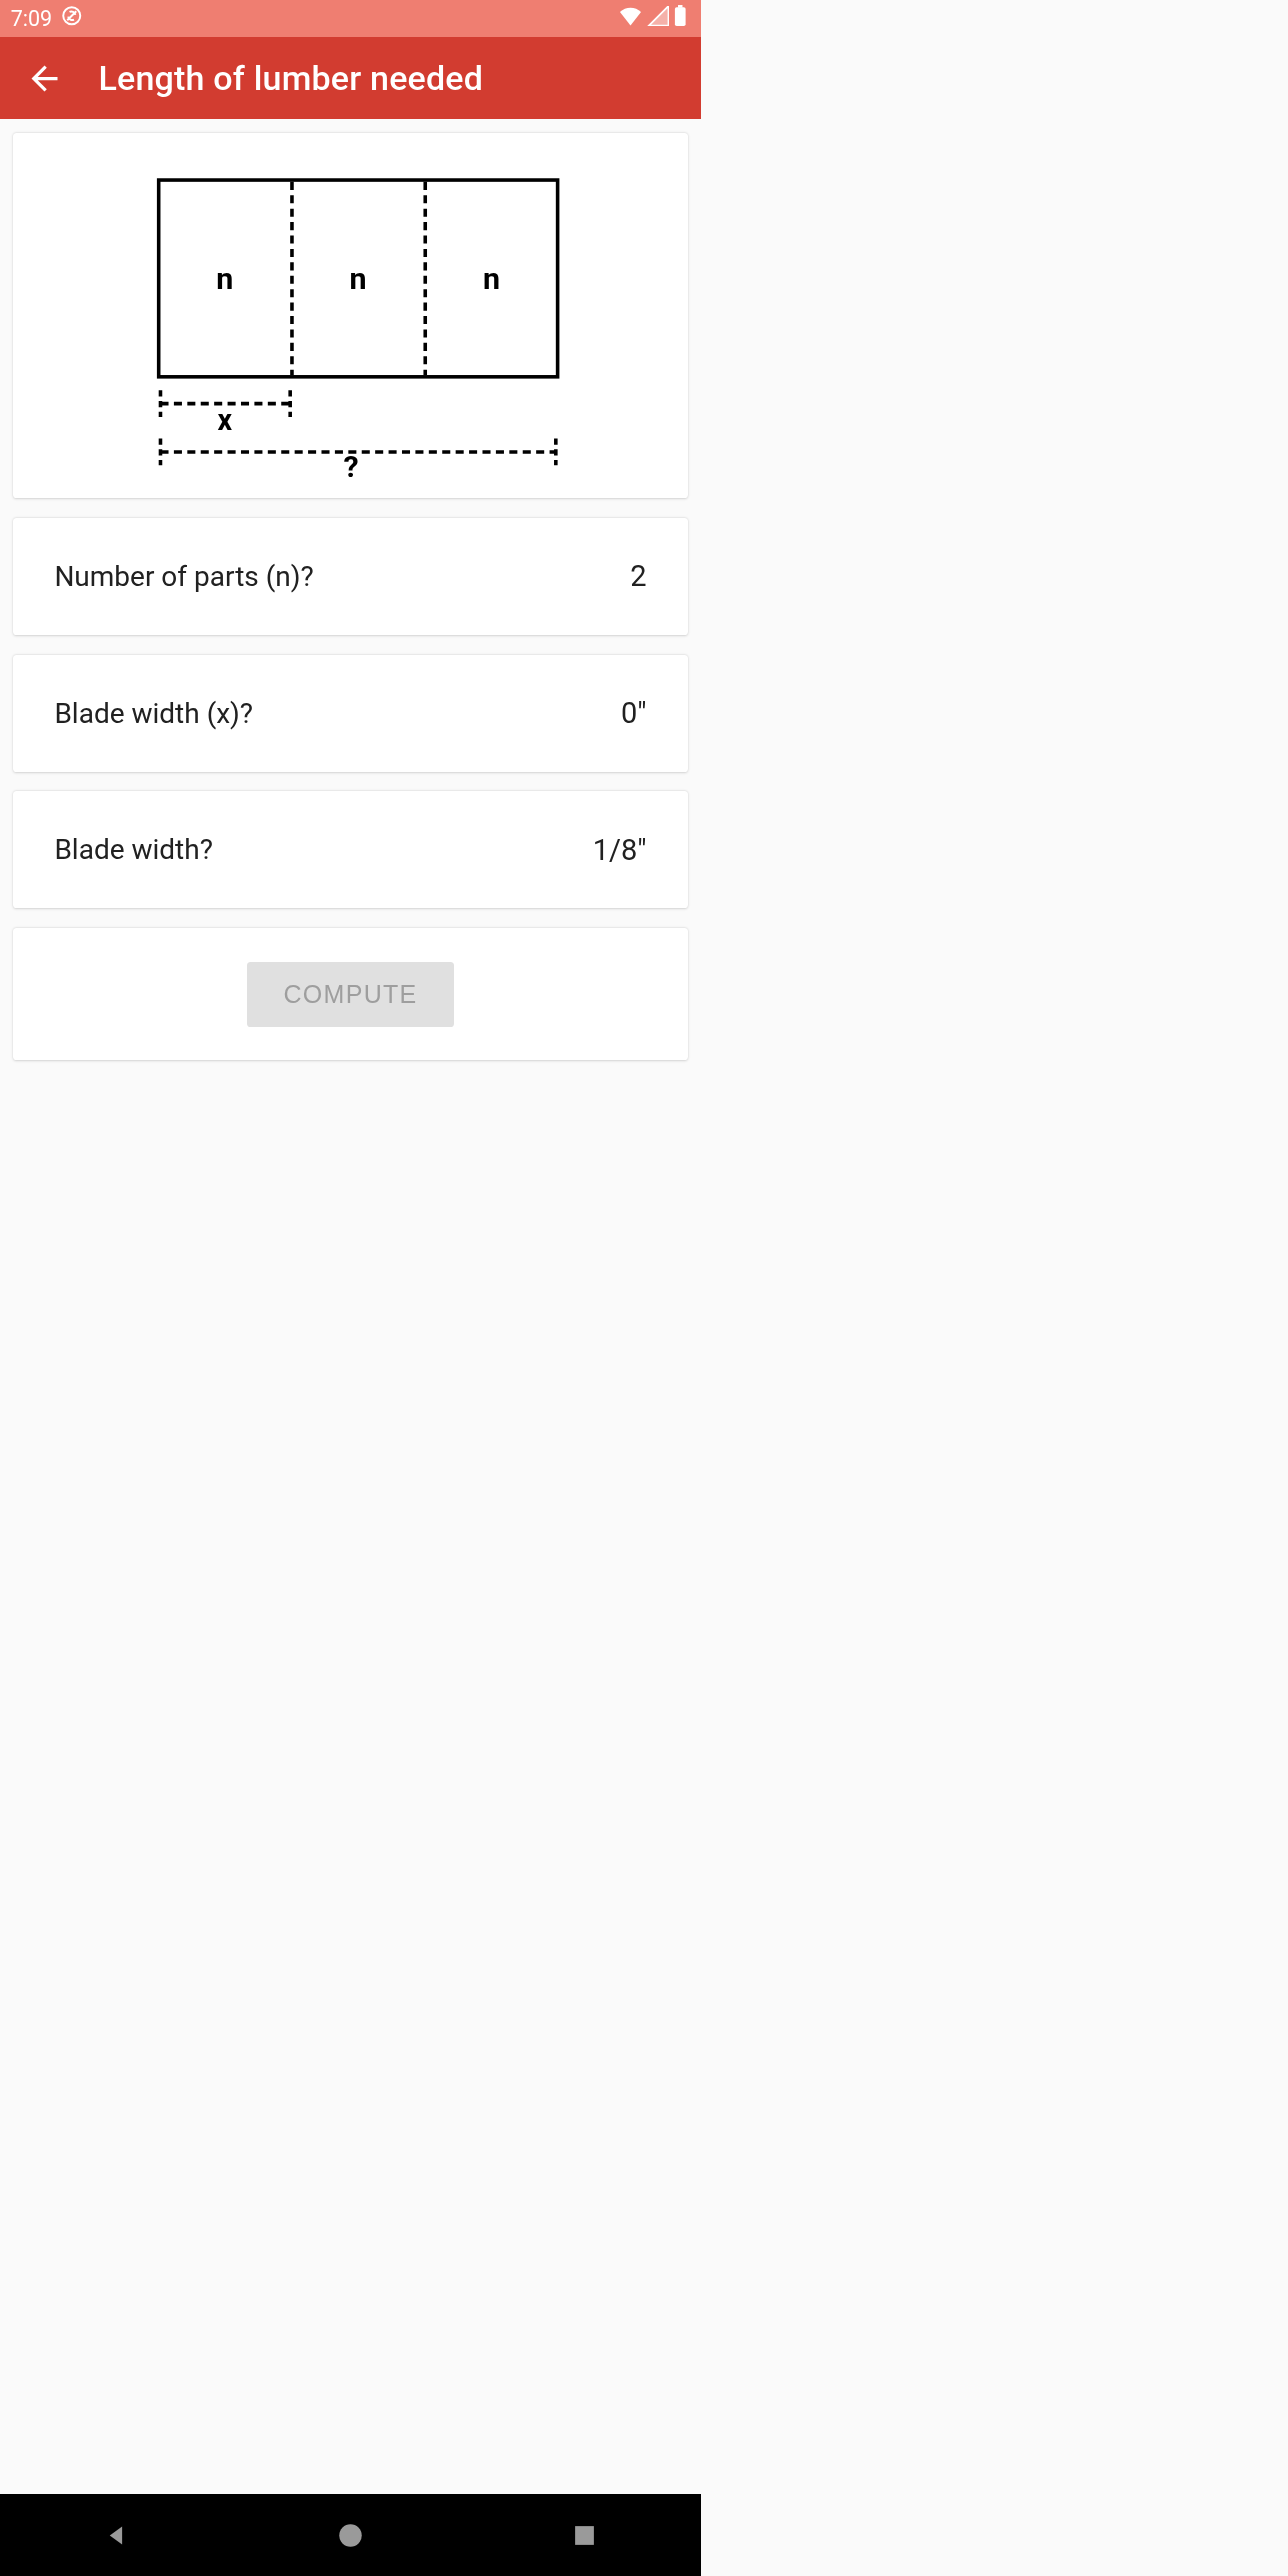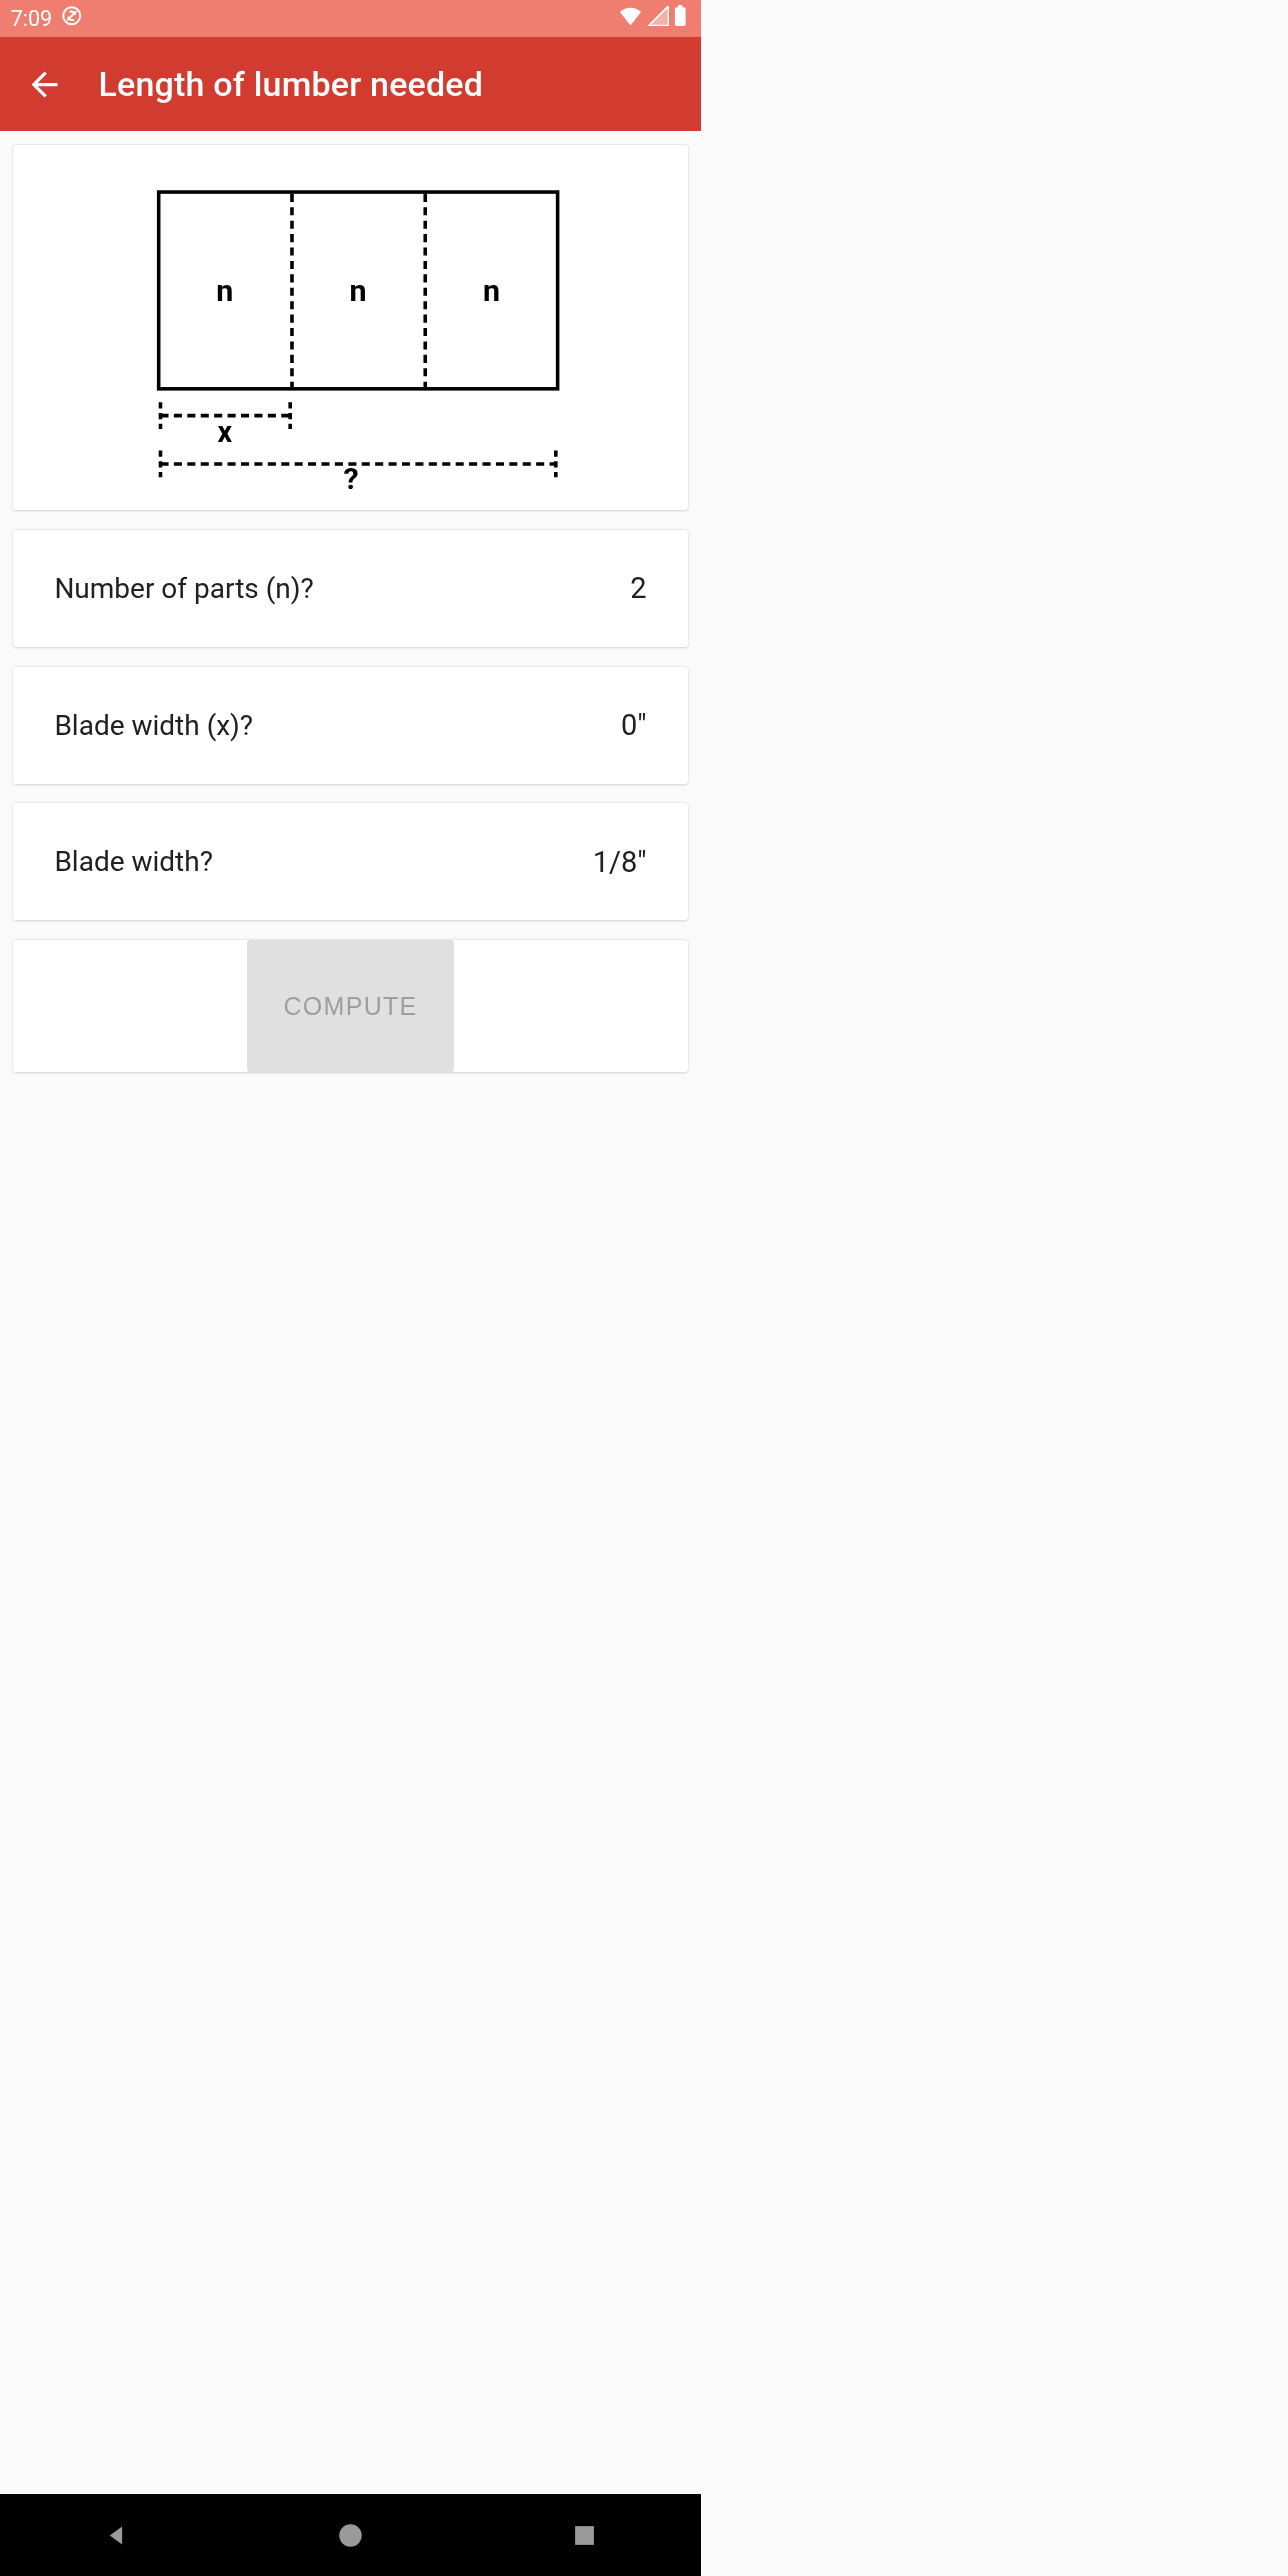--- a/index.html
+++ b/index.html
@@ -13,21 +13,21 @@
     align-items: center;
     justify-content: space-between;
     padding: 0 14.3px 0 10.7px;
     color: #fff;
     font-size: 21.5px;
   }
   .status-left { display: flex; align-items: center; gap: 9px; }
   .status-right { display: flex; align-items: center; gap: 5.4px; }
 
   .app-bar {
-    height: 94px;
+    height: 82px;
     background: #d23c30;
     display: flex;
     align-items: center;
     padding: 0 12.5px;
     color: #fff;
   }
   .back-btn {
     width: 63px; height: 63px;
     display: flex; align-items: center; justify-content: center;
     cursor: pointer;
@@ -55,21 +55,21 @@
     display: flex;
     align-items: center;
     justify-content: space-between;
     padding: 0 41px;
   }
   .input-label { font-size: 28px; color: #212121; }
   .input-value { font-size: 29px; color: #212121; }
 
   .compute-card {
     height: 132px;
-    display:flex; justify-content:center;
+    display:flex; align-items:center; justify-content:center;
   }
   .compute-btn {
     background: #e0e0e0;
     color: #9e9e9e;
     font-size: 25px;
     font-weight: 500;
     letter-spacing: 1.3px;
     padding: 18px 36px;
     border-radius: 3.6px;
     border: none;

